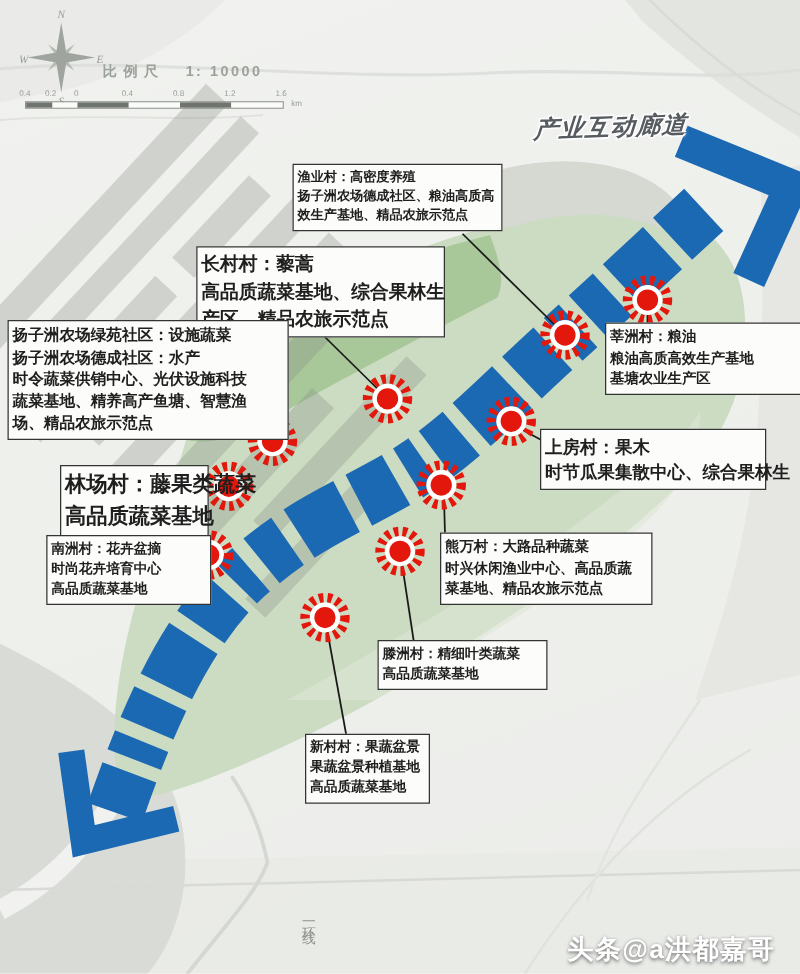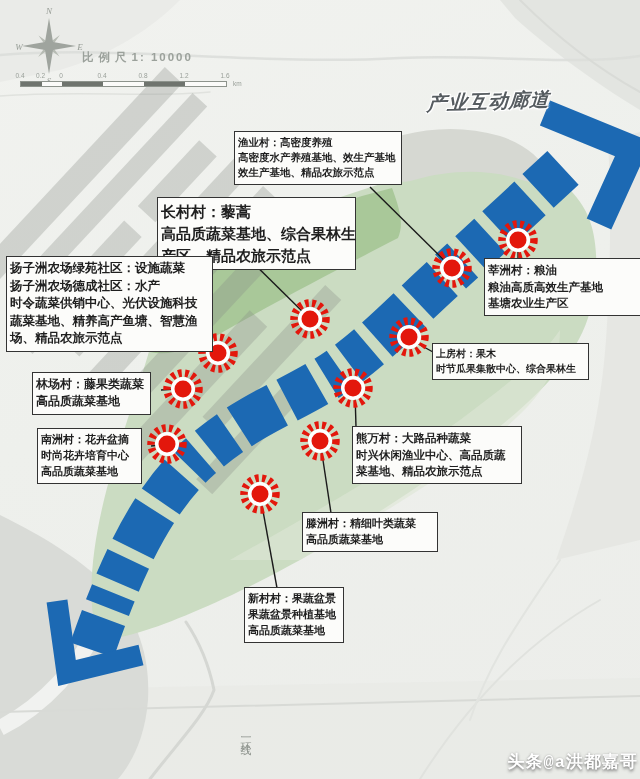--- a/index.html
+++ b/index.html
@@ -20,21 +20,21 @@
     text-shadow:-1px -1px 0 #fff,1px -1px 0 #fff,-1px 1px 0 #fff,1px 1px 0 #fff,0 0 4px #fff;
     white-space:nowrap;
   }
 
   
   #compass{position:absolute;left:14px;top:4px;z-index:3;}
   .scale-text{
     position:absolute;left:82px;top:50px;z-index:3;color:#9ba19b;
     font-size:11.5px;font-weight:bold;white-space:nowrap;
   }
-  .scale-text .lbl{letter-spacing:5px;margin-right:0;}
+  .scale-text .lbl{letter-spacing:5px;margin-right:17px;}
   .scale-text .ratio{letter-spacing:2px;}
   .scalebar{position:absolute;left:20px;top:72px;width:205px;height:18px;z-index:3;}
   .sb-lab{position:absolute;top:0;transform:translateX(-50%);font-size:6.5px;color:#9aa09a;}
   .sb-unit{position:absolute;top:8px;font-size:6.5px;color:#9aa09a;}
   .sb-bar{position:absolute;left:0;top:9px;width:205px;height:4px;border:1px solid #8d938c;display:flex;}
   .sb-bar i{display:block;height:100%;}
   .sb-bar i.d{background:#6f746e;}
   .sb-bar i.l{background:#fbfbf9;}
 
   
@@ -51,25 +51,24 @@
   .marker{position:absolute;width:46px;height:46px;transform:translate(-50%,-50%);}
 
   
   .ring-road-label{
     position:absolute;left:238px;top:731px;z-index:3;color:#8d938d;
     font-size:11px;letter-spacing:2px;writing-mode:vertical-rl;text-orientation:upright;
   }
 
   
   .footer-watermark{
-    position:absolute;right:2px;bottom:6px;z-index:7;
-    font-size:17px;font-weight:bold;letter-spacing:1px;color:#ffffff;
+    position:absolute;right:20px;bottom:6px;z-index:7;
+    font-size:21px;font-weight:bold;letter-spacing:1px;color:#ffffff;
     text-shadow:0 2px 3px rgba(110,110,110,.85),0 0 2px rgba(150,150,150,.6);
     white-space:nowrap;
-    font-family:Liberation Mono, monospace;
   }
 </style>
 </head>
 <body>
 
 <div id="canvas">
 
   <svg id="map-base" width="640" height="779" viewBox="0 0 640 779">
 
     <path d="M0 0 L180 0 C150 30 110 55 60 70 L0 82 Z" fill="#eaebe8"></path>
@@ -235,61 +234,61 @@
       <svg width="46" height="46" viewBox="0 0 46 46">
         <circle cx="23" cy="23" r="12" fill="#ffffff"></circle>
         <circle cx="23" cy="23" r="8.5" fill="#e3170c"></circle>
         <circle cx="23" cy="23" r="16" fill="none" stroke="#e3170c" stroke-width="7.5" stroke-dasharray="3.6 3.4"></circle>
       </svg>
     </div>
     </div>
 
   <div class="vbox" style="left:234px;top:131px;width:168px;font-size:10.5px">
     <div class="vline">渔业村：高密度养殖</div>
-    <div class="vline">高密度水产养殖基地、效生产基地</div>
+    <div class="vline">扬子洲农场德成社区、粮油高质高</div>
     <div class="vline">效生产基地、精品农旅示范点</div>
   </div>
 
   <div class="vbox" style="left:157px;top:197px;width:199px;font-size:15px">
     <div class="vline">长村村：藜蒿</div>
     <div class="vline">高品质蔬菜基地、综合果林生</div>
     <div class="vline">产区、精品农旅示范点</div>
   </div>
 
-  <div class="vbox" style="left:6px;top:256px;width:207px;font-size:12.5px;line-height:1.4">
+  <div class="vbox" style="left:6px;top:256px;width:225px;font-size:12.5px;line-height:1.4">
     <div class="vline">扬子洲农场绿苑社区：设施蔬菜</div>
     <div class="vline">扬子洲农场德成社区：水产</div>
     <div class="vline">时令蔬菜供销中心、光伏设施科技</div>
     <div class="vline">蔬菜基地、精养高产鱼塘、智慧渔</div>
     <div class="vline">场、精品农旅示范点</div>
   </div>
 
   <div class="vbox" style="left:484px;top:258px;width:168px;font-size:11.5px">
     <div class="vline">莘洲村：粮油</div>
     <div class="vline">粮油高质高效生产基地</div>
     <div class="vline">基塘农业生产区</div>
   </div>
 
-  <div class="vbox" style="left:432px;top:343px;width:157px;font-size:10px">
+  <div class="vbox" style="left:432px;top:343px;width:181px;font-size:14px">
     <div class="vline">上房村：果木</div>
     <div class="vline">时节瓜果集散中心、综合果林生</div>
   </div>
 
-  <div class="vbox" style="left:32px;top:372px;width:119px;font-size:12px">
+  <div class="vbox" style="left:48px;top:372px;width:119px;font-size:17px">
     <div class="vline">林场村：藤果类蔬菜</div>
     <div class="vline">高品质蔬菜基地</div>
   </div>
 
   <div class="vbox" style="left:352px;top:426px;width:170px;font-size:11.5px">
     <div class="vline">熊万村：大路品种蔬菜</div>
     <div class="vline">时兴休闲渔业中心、高品质蔬</div>
     <div class="vline">菜基地、精品农旅示范点</div>
   </div>
 
-  <div class="vbox" style="left:37px;top:428px;width:105px;font-size:11px">
+  <div class="vbox" style="left:37px;top:428px;width:132px;font-size:11px">
     <div class="vline">南洲村：花卉盆摘</div>
     <div class="vline">时尚花卉培育中心</div>
     <div class="vline">高品质蔬菜基地</div>
   </div>
 
   <div class="vbox" style="left:302px;top:512px;width:136px;font-size:11px">
     <div class="vline">滕洲村：精细叶类蔬菜</div>
     <div class="vline">高品质蔬菜基地</div>
   </div>
 

